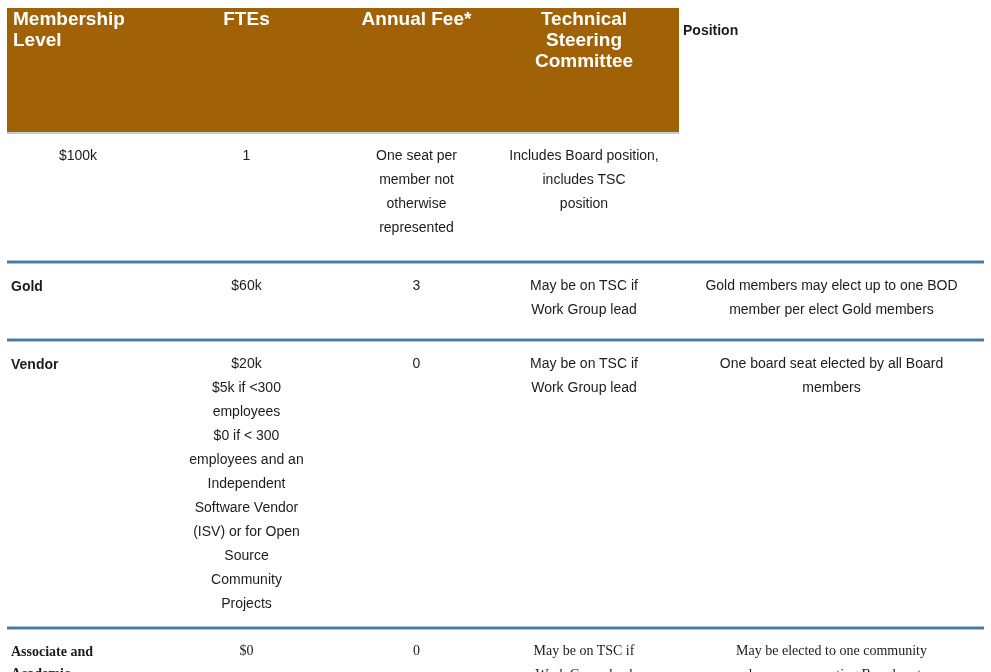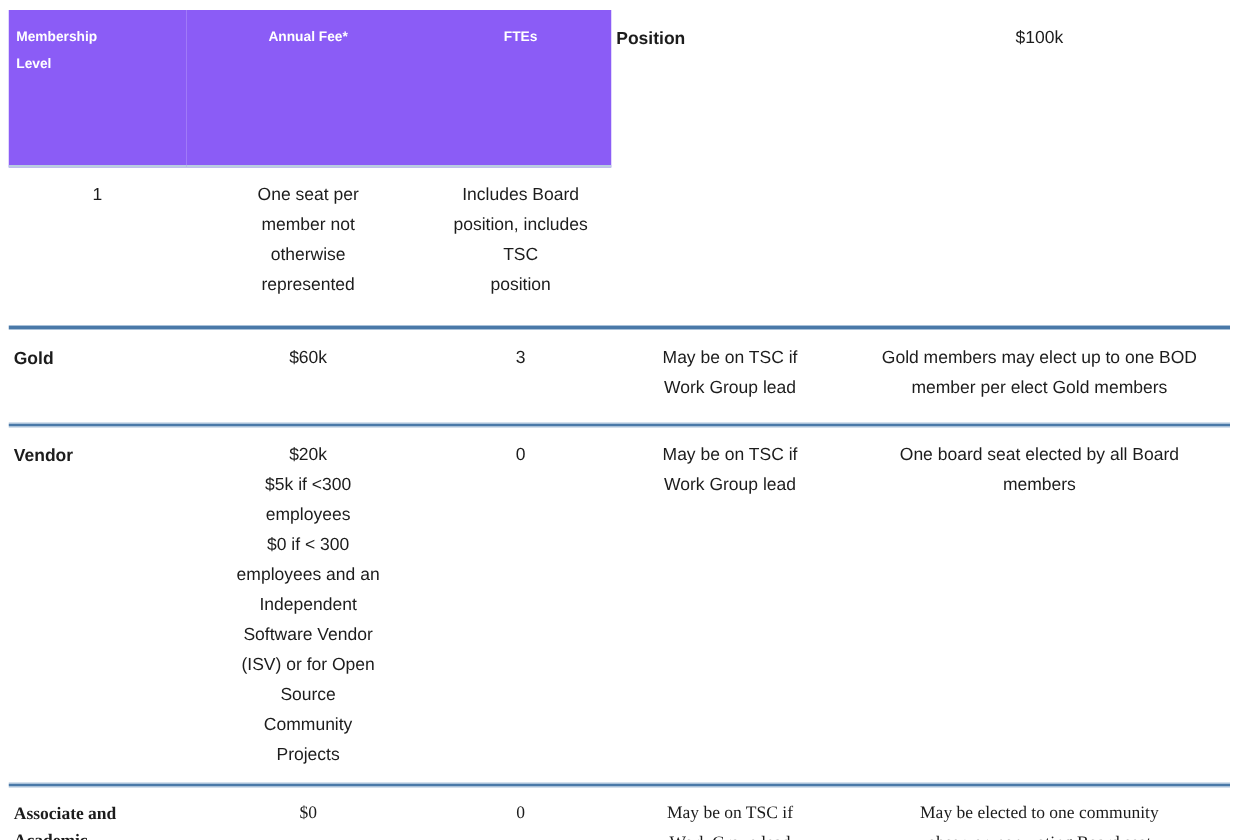--- a/index.html
+++ b/index.html
@@ -33,28 +33,28 @@
   }
   .cell.col-level {
     text-align: left;
     font-weight: 700;
     padding-left: 4px;
     line-height: 22px;
     padding-top: 11px;
   }
   .hcell {
     box-sizing: border-box;
-    background: #8b5cf6;
+    background: #a16207;
     color: #ffffff;
     font-weight: 700;
-    font-size: 11px;
+    font-size: 19px;
     line-height: 21px;
     text-align: center;
     white-space: pre-line;
-    padding: 12px 6px 4px 6px;
+    padding: 0 6px 4px 6px;
     min-height: 88px;
     border-bottom: 2px solid #b9cde0;
   }
   .hcell.col-level {
     text-align: left;
     padding-left: 6px;
   }
   .sep {
     grid-column: 1 / -1;
     height: 4px;
@@ -70,22 +70,25 @@
   .row { display: contents; }
 </style>
 </head>
 <body>
 
 <div class="page">
   <div class="table">
 
     <div class="hcell col-level">Membership
 Level</div>
+    <div class="hcell">FTEs</div>
     <div class="hcell">Annual Fee*</div>
-    <div class="hcell">FTEs</div>
+    <div class="hcell">Technical
+Steering
+Committee</div>
 
     <div class="row row-platinum">
       <div class="cell col-level">Position</div>
       <div class="cell">$100k</div>
       <div class="cell">1</div>
       <div class="cell">One seat per
 member not
 otherwise
 represented</div>
       <div class="cell">Includes Board position, includes TSC

